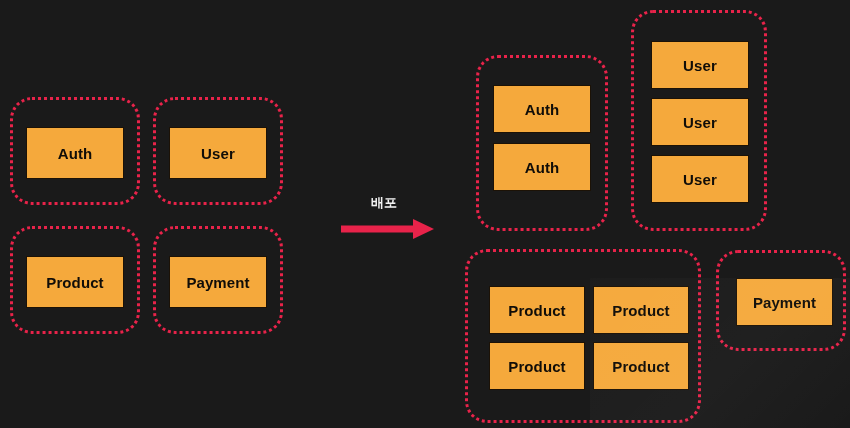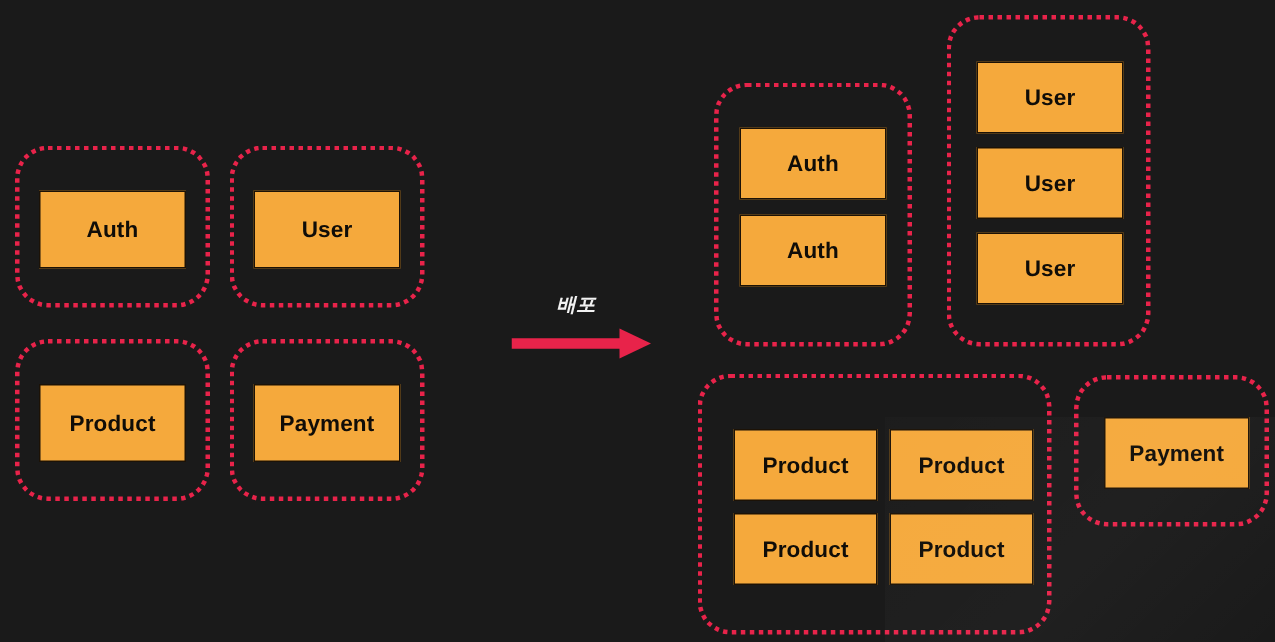--- a/index.html
+++ b/index.html
@@ -41,21 +41,20 @@
     letter-spacing:0.1px;
   }
   #arrow-label {
     position:absolute;
     left:356px; top:194px;
     width:56px;
     text-align:center;
     color:#f2f2f2;
     font-size:13px;
     font-weight:700;
-    font-style:italic;
   }
   #arrow {
     position:absolute;
     left:341px; top:218px;
   }
 </style>
 </head>
 <body>
 
 <div id="canvas">

